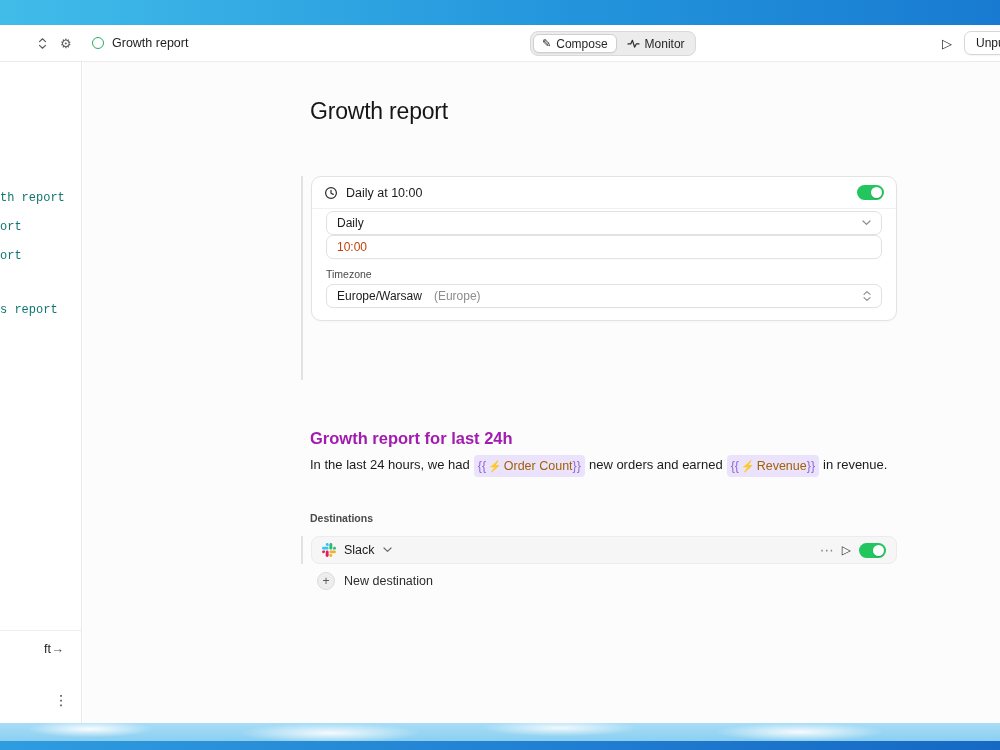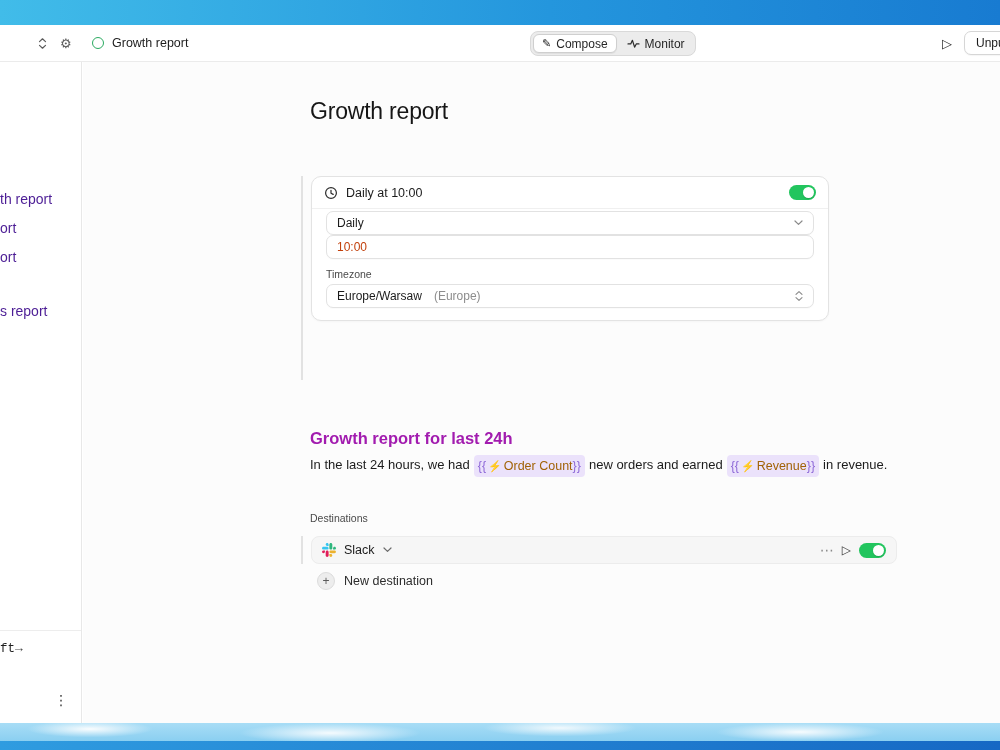--- a/index.html
+++ b/index.html
@@ -37,36 +37,36 @@
   .segment.selected { background:#fff; border:1px solid #cfcfcf; box-shadow:0 1px 1px rgba(0,0,0,.06); }
   .segment .uni { font-size:11px; }
 
   .hdr-right { position:absolute; left:942px; top:0; height:100%; display:flex; align-items:center; gap:12px; }
   .play-glyph { font-size:13px; color:#2c2c2c; line-height:1; }
   .btn-unpublish { height:24px; padding:0 11px; background:#fff; border:1px solid #d6d6d6; border-radius:7px;
     font-size:12px; color:#1c1c1c; font-family:inherit; white-space:nowrap; box-shadow:0 1px 1px rgba(0,0,0,.04); }
 
   
   .sidebar { position:absolute; left:0; top:37px; width:82px; height:661px; background:#fff; border-right:1px solid #e8e8e8; }
-  .sb-item { position:absolute; left:0; font-size:14px; color:#4c1d95; white-space:nowrap; }
+  .sb-item { position:absolute; left:0; font-size:12px; color:#0f766e; white-space:nowrap;font-family:Liberation Mono, monospace; }
   .sb-divider { position:absolute; top:568px; left:0; width:100%; border-top:1px solid #ededed; }
-  .sb-bottom { position:absolute; top:579px; left:0; right:17px; display:flex; align-items:center; justify-content:flex-start;font-family:Liberation Mono, monospace; }
+  .sb-bottom { position:absolute; top:579px; left:0; right:17px; display:flex; align-items:center; justify-content:flex-end; }
   .sb-bottom .lbl { font-size:12.5px; color:#1f1f1f; }
   .sb-bottom .uni { font-size:13px; color:#4c4c4c; }
   .sb-dots { position:absolute; top:630px; right:13px; font-size:14px; color:#3f3f3f; letter-spacing:0; }
 
   
   .main { position:absolute; left:83px; top:37px; right:0; bottom:0; background:#fcfcfc; }
   .page-title { position:absolute; left:227px; top:36px; font-size:23px; font-weight:500; color:#161616; letter-spacing:-0.2px; }
 
   .connector { position:absolute; width:1.5px; background:#e2e2e2; }
   .connector.c1 { left:218px; top:114px; height:204px; }
   .connector.c2 { left:218px; top:474px; height:28px; }
 
-  .card { position:absolute; left:228px; top:114px; width:518px; background:#fff; border:1px solid #e3e3e3;
+  .card { position:absolute; left:228px; top:114px; width:586px; background:#fff; border:1px solid #e3e3e3;
     border-radius:10px; box-shadow:0 1px 2px rgba(0,0,0,.03); }
   .card-head { display:flex; align-items:center; gap:8px; padding:8px 12px; border-bottom:1px solid #f0f0f0; }
   .card-head .t { font-size:12.5px; font-weight:500; color:#1b1b1b; flex:1; }
   .card-body { padding:2px 14px 12px; }
   .field-label { font-size:10.5px; line-height:12px; color:#4a4a4a; margin:9px 0 4px; }
   .control { height:24px; border:1px solid #e2e2e2; border-radius:7px; background:#fff; display:flex; align-items:center;
     justify-content:space-between; padding:0 10px; font-size:12px; color:#1b1b1b; box-shadow:0 1px 1px rgba(0,0,0,.02); }
   .control input { border:none; outline:none; font-size:12px; color:#c2410c; font-family:inherit; width:100%; background:transparent; }
   .control .suffix { color:#8d8d8d; margin-left:12px; }
   .control .left { display:flex; align-items:center; }
@@ -76,21 +76,21 @@
     box-shadow:0 1px 1px rgba(0,0,0,.15); }
 
   .report-heading { position:absolute; left:227px; top:367px; font-size:16.5px; font-weight:600; color:#a21caf;text-align:right; }
   .report-paragraph { position:absolute; left:227px; top:393px; width:660px; font-size:13px; color:#1c1c1c; line-height:20px; }
   .chip { display:inline-flex; align-items:center; background:#ebe2fb; border-radius:4px; padding:1px 4px; margin:0 4px;
     font-size:12.5px; vertical-align:-1px; }
   .chip .brace { color:#8f6ad8; }
   .chip .bolt { color:#f0b429; font-size:11px; margin:0 2px 0 2px; }
   .chip .vlabel { color:#a16207; }
 
-  .dest-label { position:absolute; left:227px; top:450px; font-size:10.5px; color:#4a4a4a; }
+  .dest-label { position:absolute; left:227px; top:450px; font-size:10.5px; color:#4a4a4a;font-weight:bold; }
   .dest-row { position:absolute; left:228px; top:474px; width:586px; height:28px; background:#f6f6f6; border:1px solid #ececec;
     border-radius:8px; display:flex; align-items:center; gap:8px; padding:0 10px; }
   .dest-row .name { font-size:12.5px; font-weight:500; color:#1b1b1b; }
   .dest-row .spacer { flex:1; }
   .dest-row .dots { font-size:14px; color:#8a8a8a; line-height:1; }
   .dest-row .play-glyph { font-size:12px; color:#3a3a3a; }
 
   .new-dest { position:absolute; left:234px; top:510px; display:flex; align-items:center; gap:9px; }
   .plus-circle { width:18px; height:18px; border-radius:50%; background:#ededed; border:1px solid #dcdcdc; color:#5a5a5a;
     display:flex; align-items:center; justify-content:center; font-size:12px; line-height:1; }

